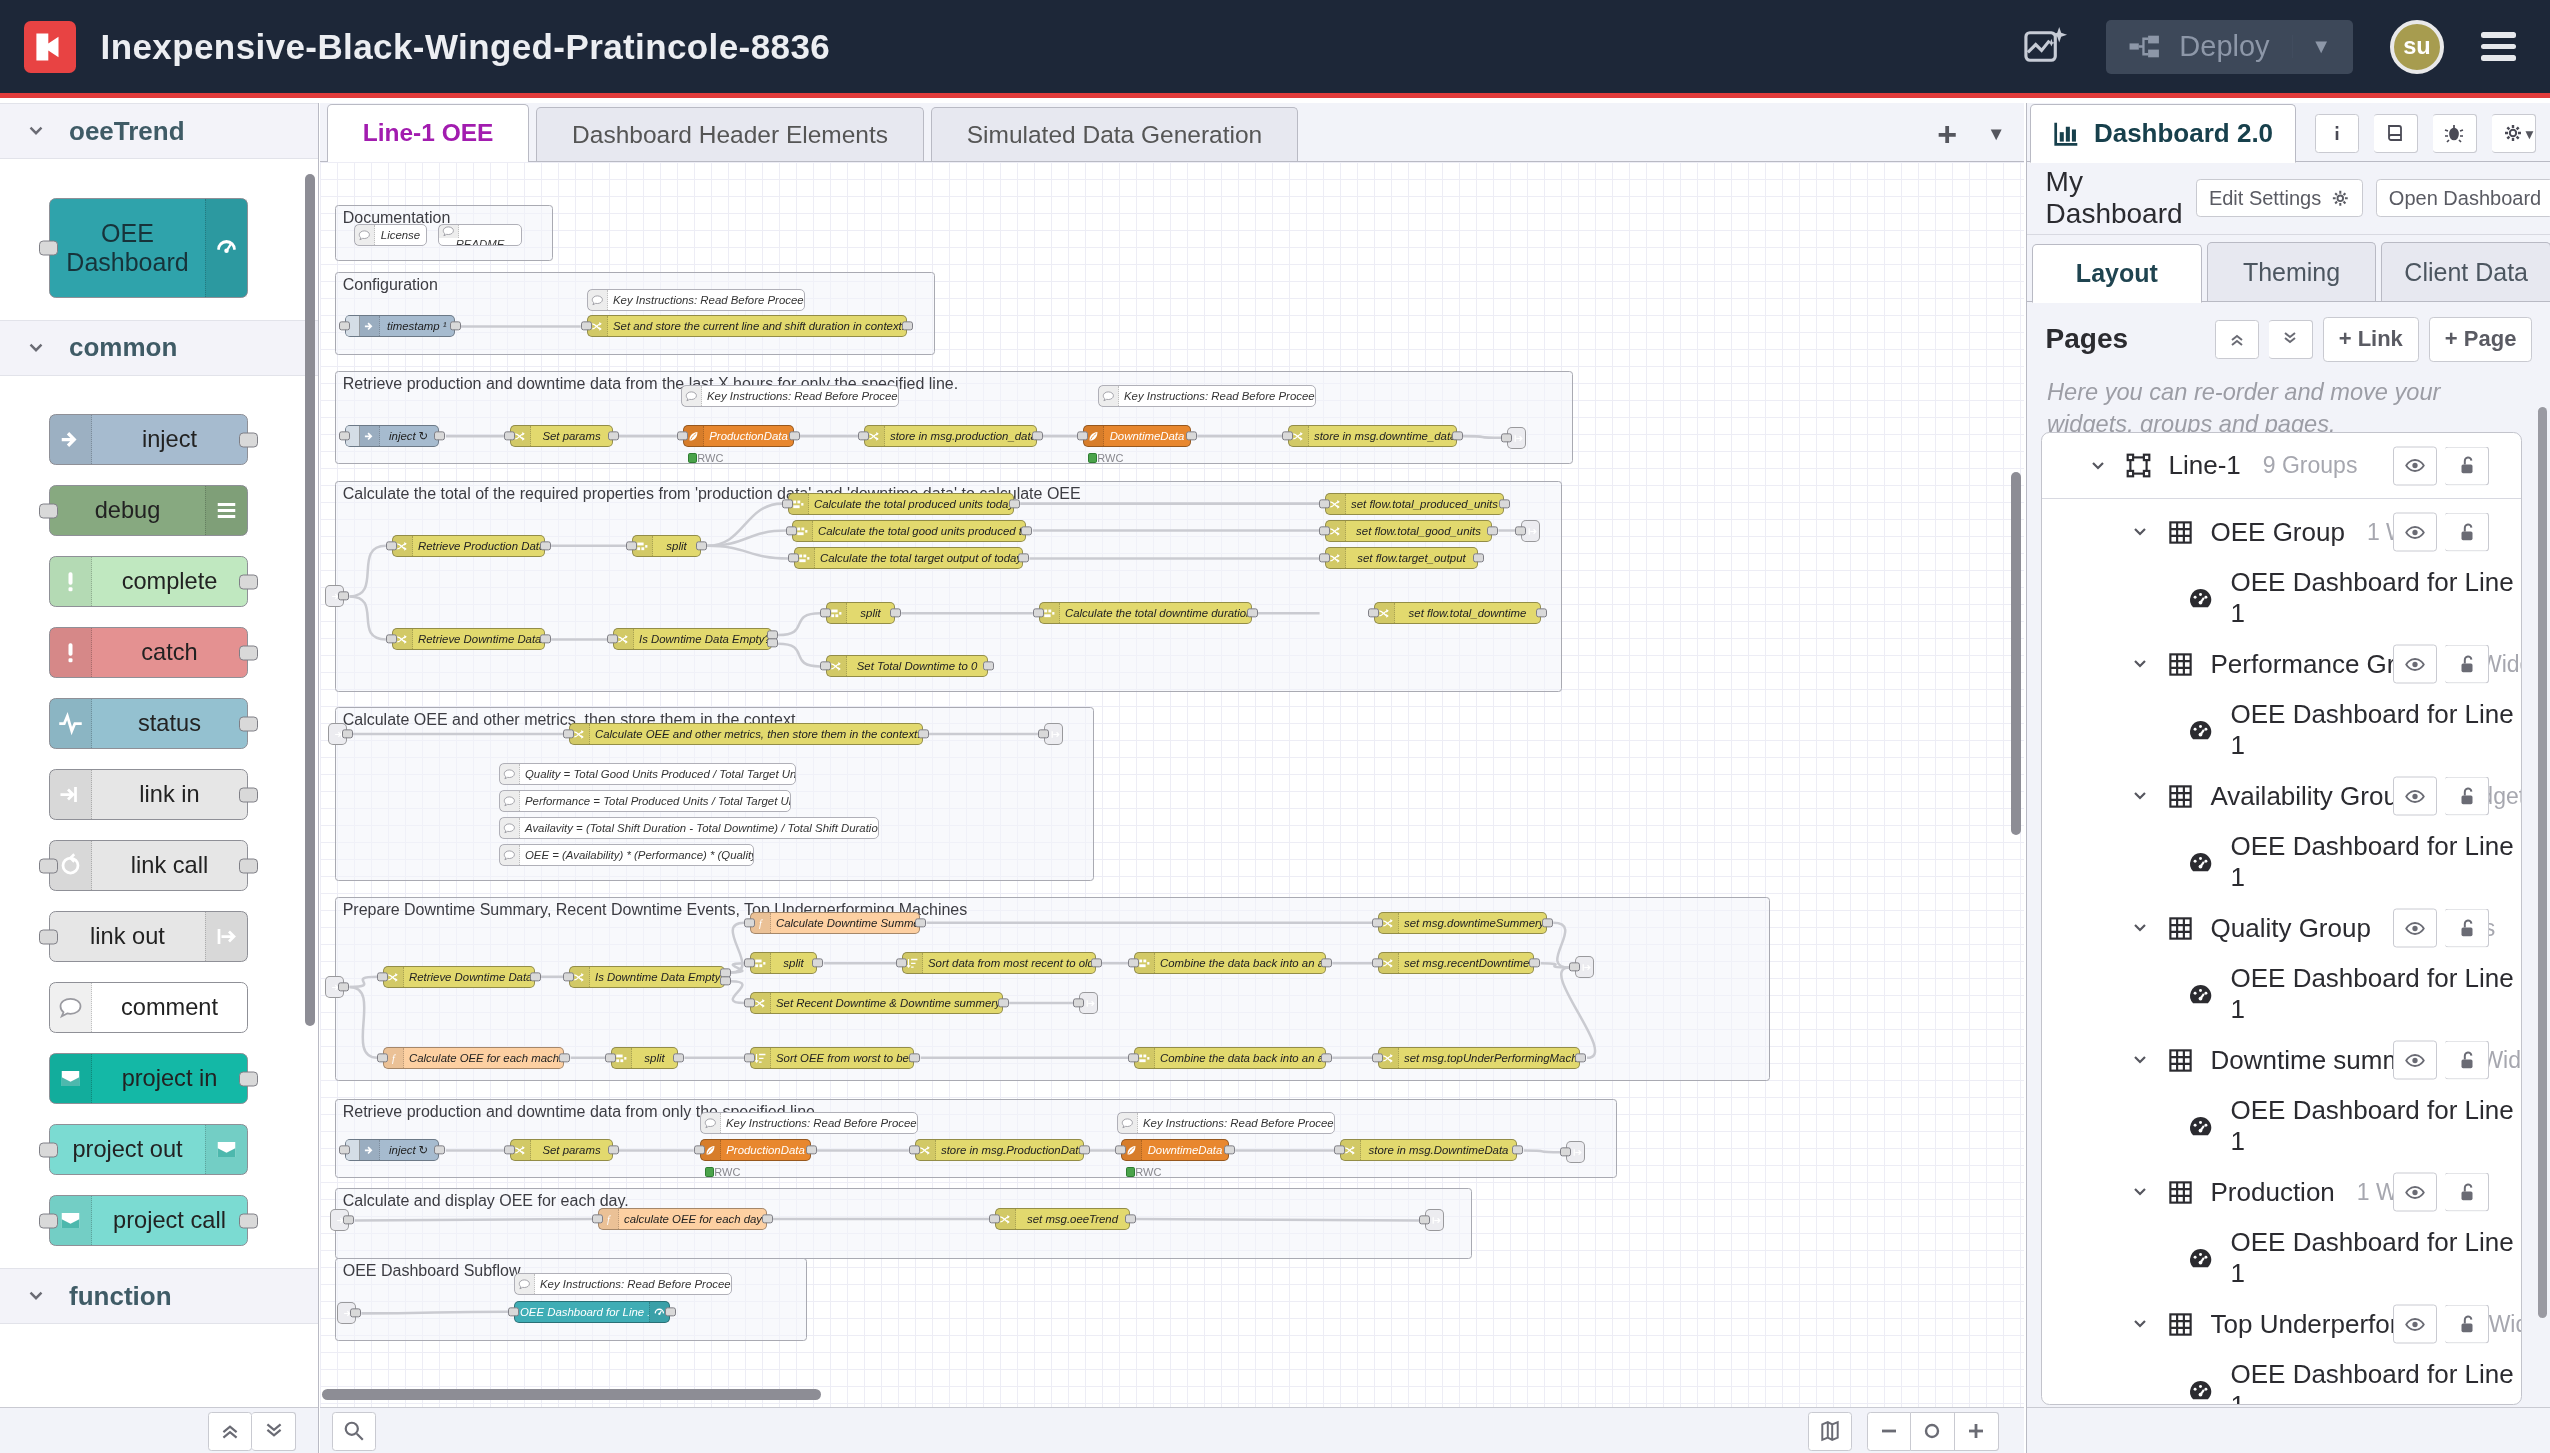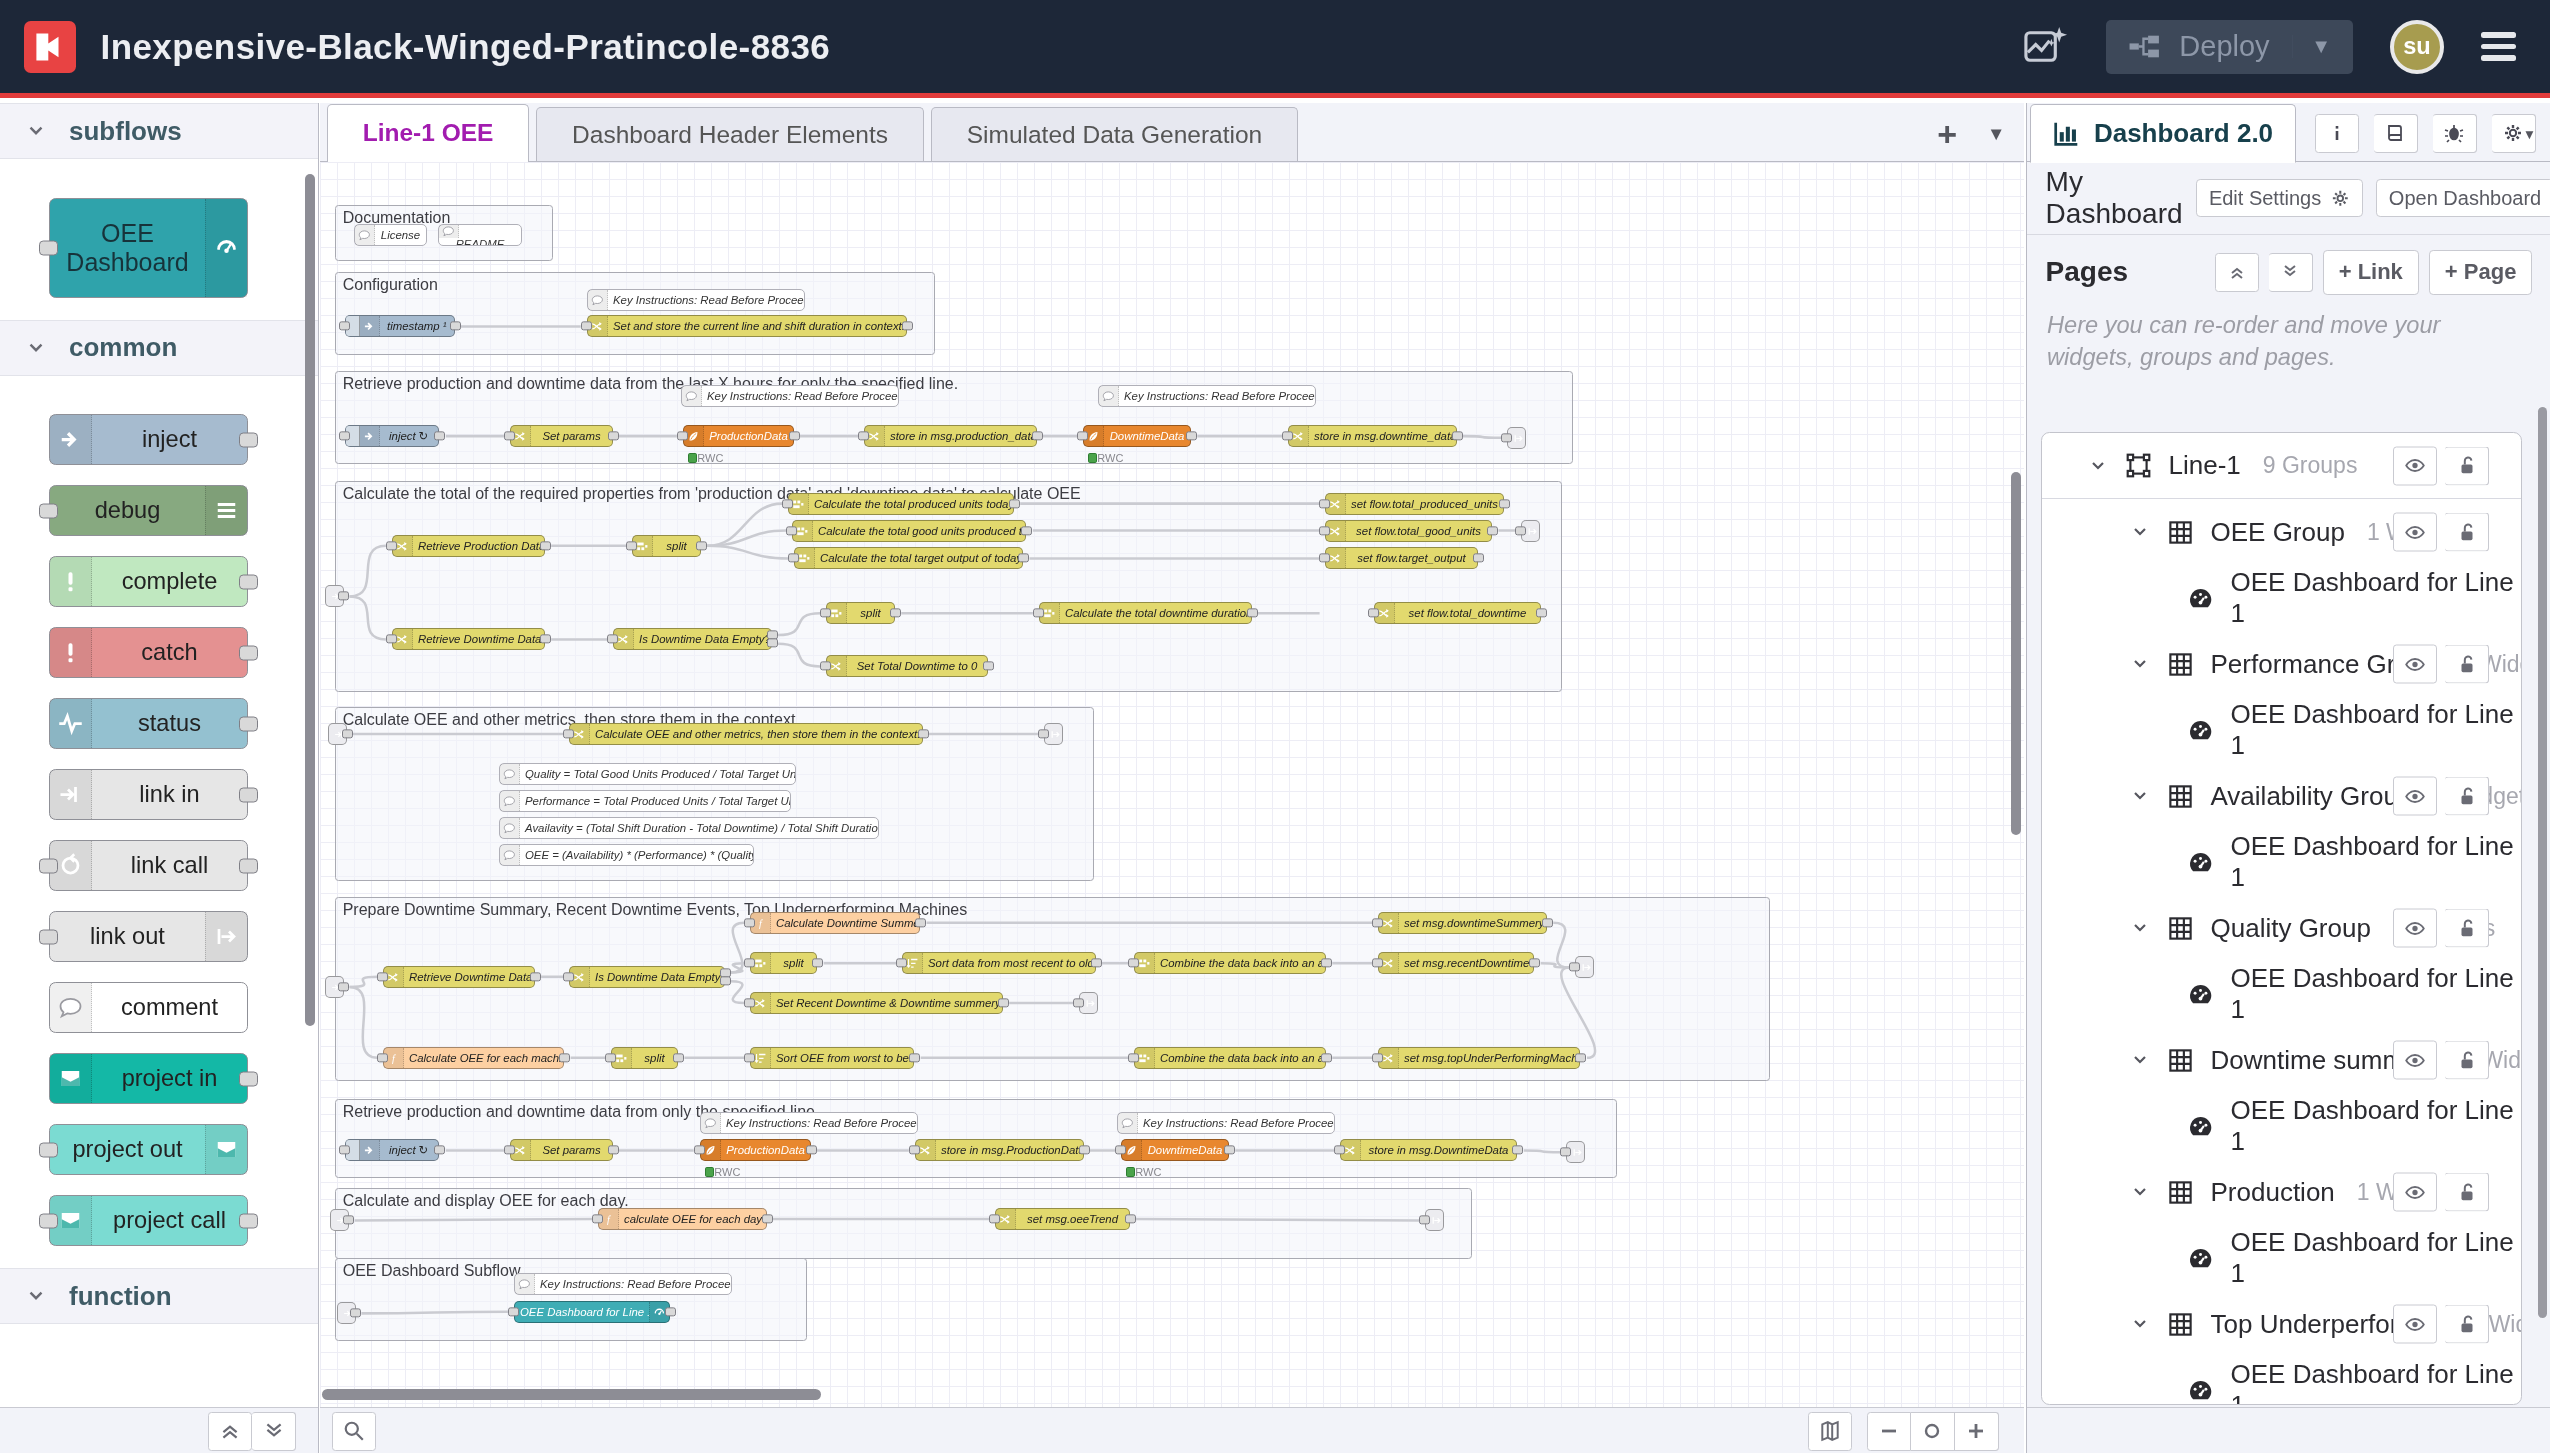--- a/index.html
+++ b/index.html
@@ -169,21 +169,21 @@
   </div>
 </div>
 
 <div id="palette">
   <div id="palette-scroll">
     <div id="palette-content">
         <div class="pal-section-header">
           <svg width="22" height="22" viewBox="0 0 20 20" style="color:#6a6b74">
             <path d="M5 7l5 5 5-5" fill="none" stroke="currentColor" stroke-width="2.2"></path>
           </svg>
-          <span>subflows</span>
+          <span>oeeTrend</span>
         </div>
         <div class="pal-items">
           <div class="pal-node tall" style="background: rgb(47, 163, 171); color: rgb(23, 51, 58);">
             <span class="lbl">OEE<br>Dashboard</span>
             <span class="istrip right">
               <svg width="25" height="25" viewBox="0 0 20 20" style="color:#fff">
                 <path d="M10 4a7.5 7.5 0 0 1 7.5 7.5l-2 .5a5.5 5.5 0 1 0-11 0l-2-.5A7.5 7.5 0 0 1 10 4z" fill="#fff"></path>
                 <circle cx="10" cy="12.5" r="1.8" fill="#fff"></circle>
                 <path d="M10.5 12l2.8-4.5" stroke="#fff" stroke-width="1.8"></path>
               </svg>
@@ -1303,20 +1303,25 @@
             <path d="M10 2v3M10 15v3M2 10h3M15 10h3M4.5 4.5l2 2M13.5 13.5l2 2M15.5 4.5l-2 2M6.5 13.5l-2 2"></path>
           </g>
         </svg>
     </span>
     <span class="chip-btn" style="font-size:20px;padding:6.7px 11.8px;">
       <span>Open Dashboard</span>
 
     </span>
   </div>
 
+  <div id="sb-tabs">
+      <div class="sb-tab2 active">Layout</div>
+      <div class="sb-tab2">Theming</div>
+      <div class="sb-tab2">Client Data</div>
+    </div>
 
   <div id="pages-row">
     <span id="pages-title">Pages</span>
     <span class="sq-btn">
         <svg width="20" height="20" viewBox="0 0 20 20" fill="none" stroke="#6a6b74" stroke-width="2">
           <path d="M5 11l5-4 5 4M5 16l5-4 5 4"></path>
         </svg>
       </span>
     <span class="sq-btn">
         <svg width="20" height="20" viewBox="0 0 20 20" fill="none" stroke="#6a6b74" stroke-width="2">

